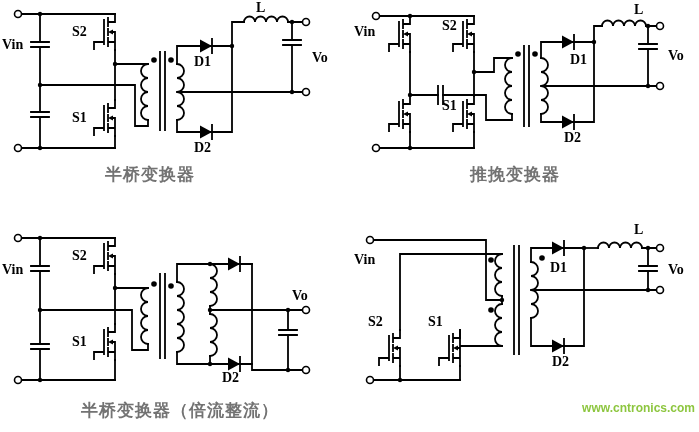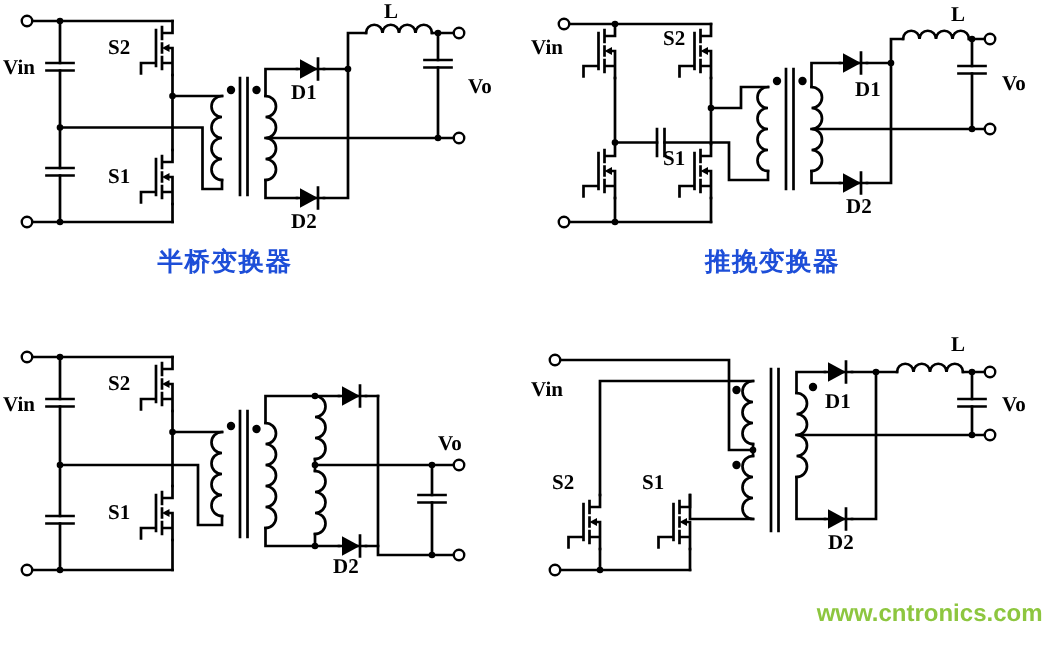--- a/index.html
+++ b/index.html
@@ -3,23 +3,23 @@
 <meta charset="utf-8">
 <style>
   html,body{margin:0;padding:0;background:#fff;}
   .page{position:relative;width:699px;height:432px;background:#fff;overflow:hidden;
         font-family:"Liberation Sans",sans-serif;}
   svg.ckt{position:absolute;}
   .w{stroke:#000;stroke-width:1.8;fill:none;stroke-linecap:square;stroke-linejoin:miter;}
   .term-c{fill:#fff;stroke:#000;stroke-width:1.6;}
   text.lbl{font-family:"Liberation Serif",serif;font-size:14px;font-weight:bold;fill:#000;}
   .caption{position:absolute;text-align:center;font-family:"Liberation Serif",serif;
-           font-size:17px;font-weight:600;color:#1d4ed8;letter-spacing:1px;}
+           font-size:17px;font-weight:600;color:#737373;letter-spacing:1px;}
   .watermark{position:absolute;left:490px;top:401px;width:205px;text-align:right;
-             font-family:"Liberation Sans",sans-serif;font-size:16px;font-weight:bold;}
+             font-family:"Liberation Sans",sans-serif;font-size:12px;font-weight:bold;}
 </style>
 </head>
 <body>
 
 <div class="page">
 
   <svg width="0" height="0" style="position:absolute">
     <defs>
       <g id="nmos">
         <path class="w" d="M0,0 V8 H-7 M-7,4 V12 M-7,15 V21 M-7,24 V32 M-7,28 H0 V36 M0,18 V28 M-2,18 H0"></path>
@@ -233,15 +233,16 @@
     <text class="lbl" x="14" y="108">S2</text>
     <text class="lbl" x="74" y="108">S1</text>
     <text class="lbl" x="196" y="54">D1</text>
     <text class="lbl" x="198" y="148">D2</text>
     <text class="lbl" x="280" y="16">L</text>
     <text class="lbl" x="314" y="56">Vo</text>
   </svg>
 
   <div class="caption" style="left:20px;top:163px;width:260px">半桥变换器</div>
   <div class="caption" style="left:390px;top:163px;width:250px">推挽变换器</div>
+  <div class="caption" style="left:30px;top:399px;width:300px">半桥变换器（倍流整流）</div>
 
   <div class="watermark" style="color: rgb(141, 198, 63);">www.cntronics.com</div>
 </div>
 
 </body></html>

